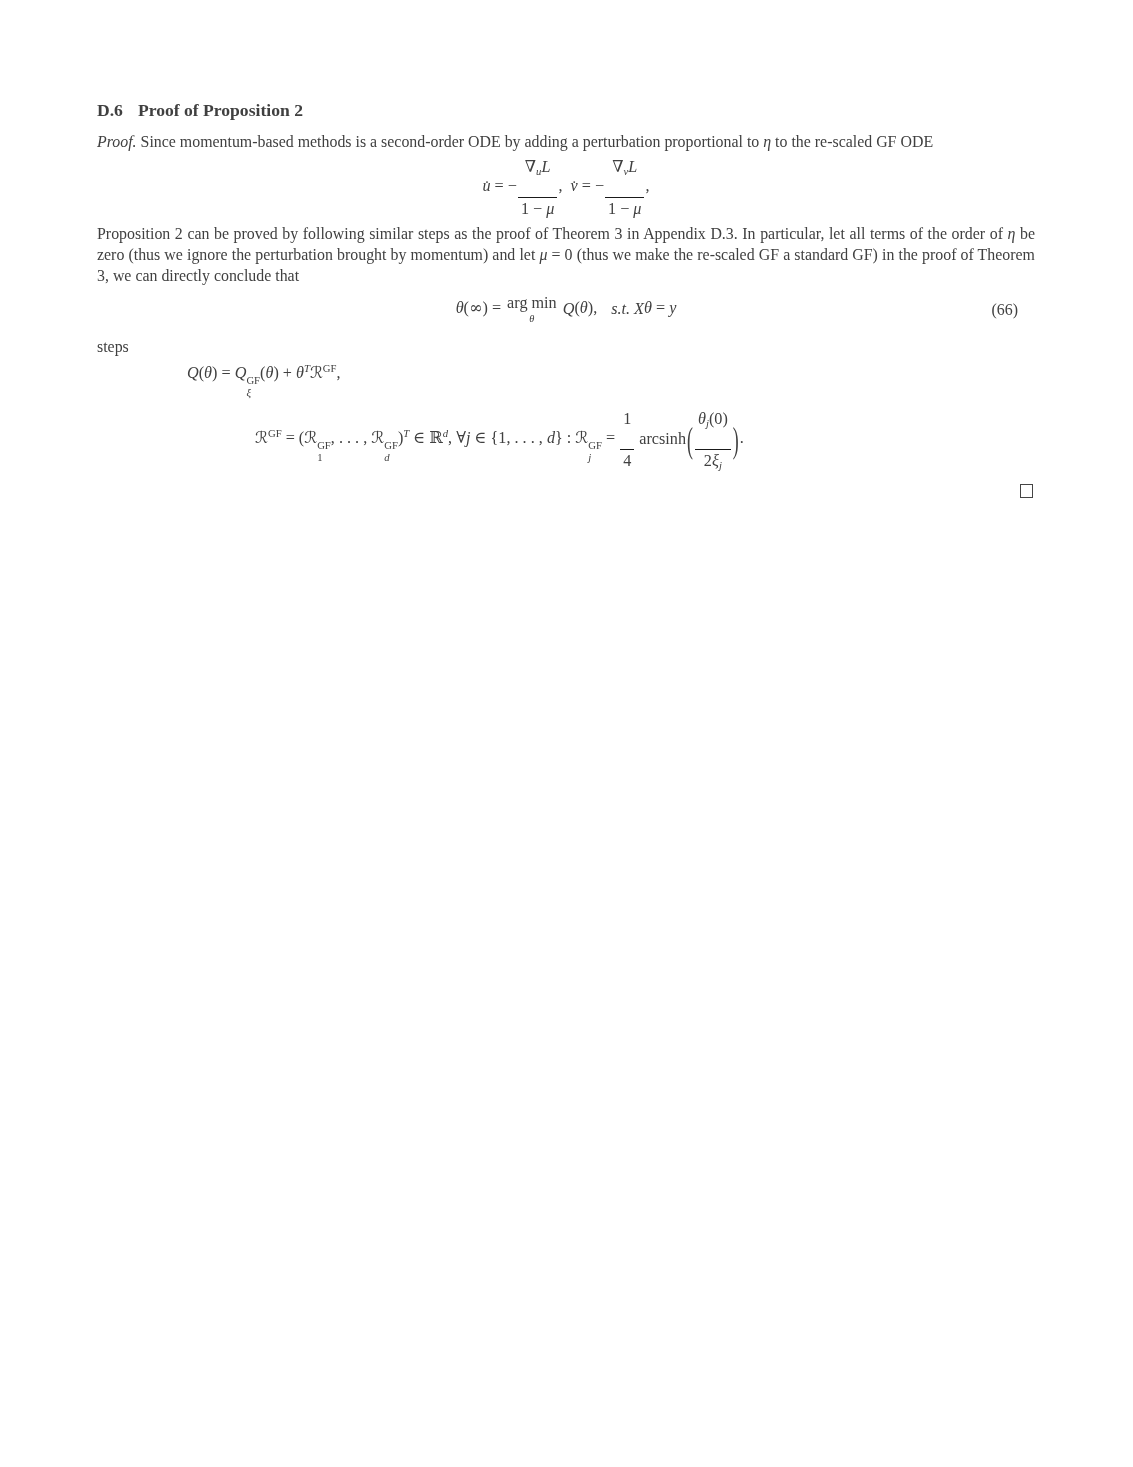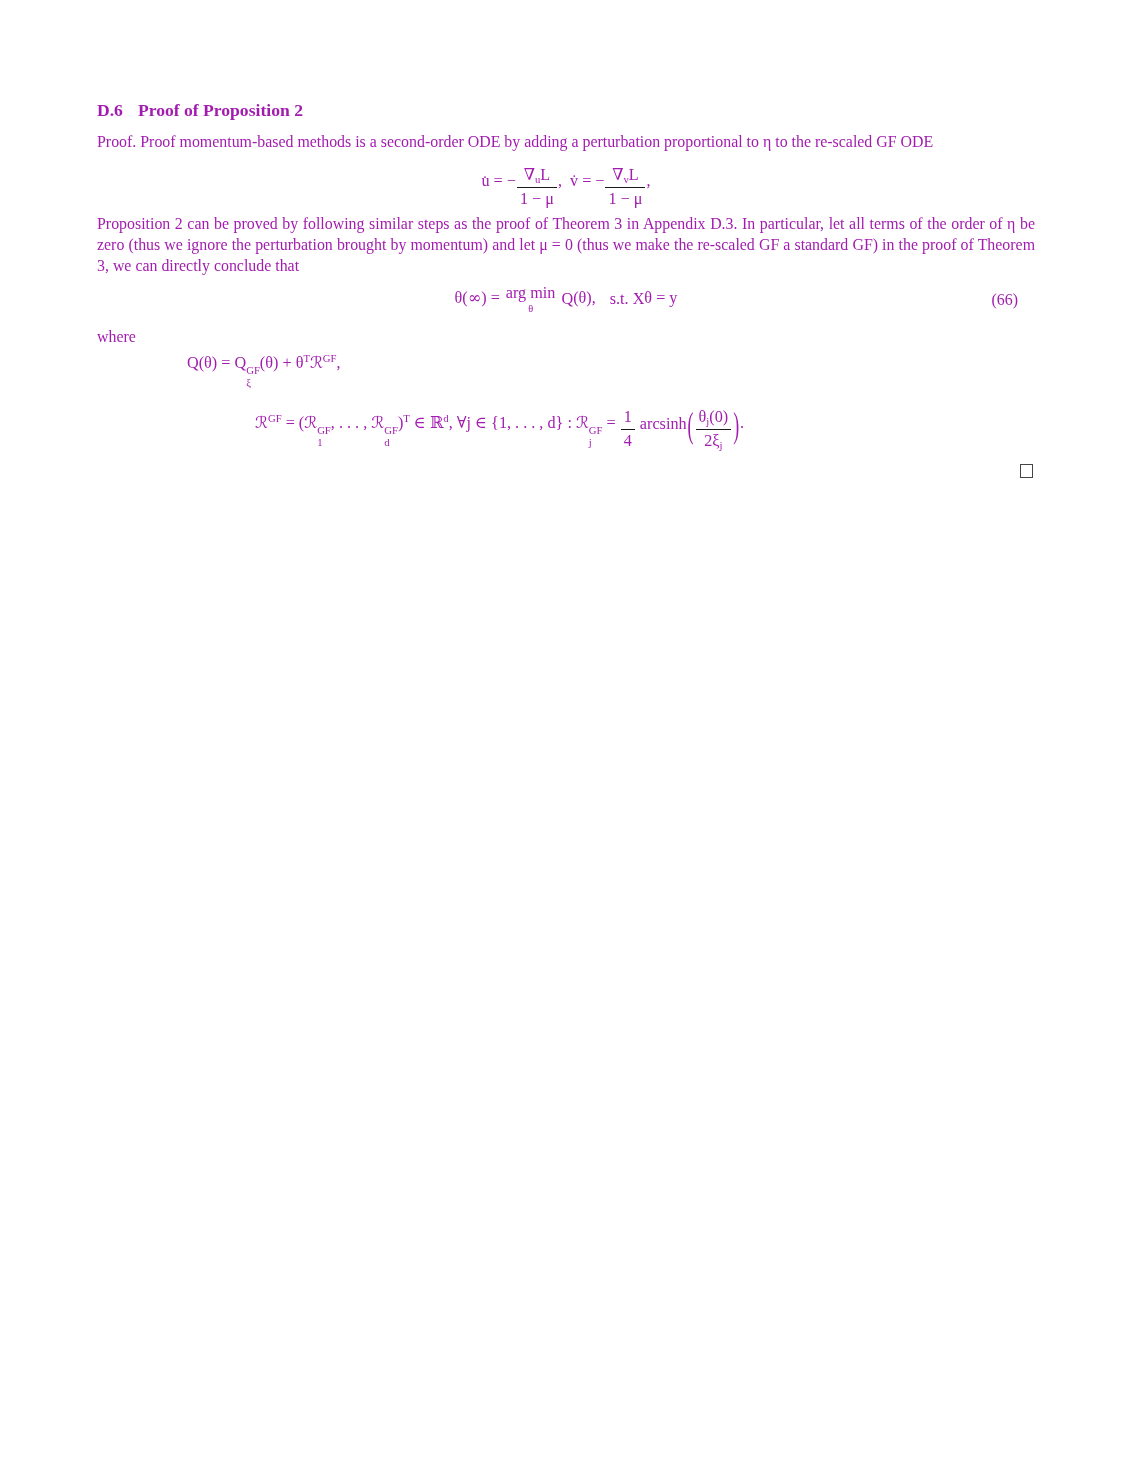--- a/index.html
+++ b/index.html
@@ -1,21 +1,21 @@
 <!DOCTYPE html>
 <html><head>
 <meta charset="utf-8">
 <style>
   html, body { margin: 0; padding: 0; background: #ffffff; }
   .page {
     position: relative;
     width: 1133px;
     height: 1467px;
     background: #ffffff;
-    color: #a21caf;
+    color: #404040;
     font-family: "Liberation Serif", "DejaVu Serif", serif;
     overflow: hidden;
   }
   .content {
     position: absolute;
     left: 97px;
     top: 99px;
     width: 938px;
   }
   .heading {
@@ -24,42 +24,42 @@
     margin: 0 0 10px 0;
     line-height: 22px;
   }
   .heading .sec-num { margin-right: 15px; }
   .para {
     font-size: 15.9px;
     line-height: 21px;
     text-align: justify;
     margin: 0;
   }
-  .it { }
+  .it { font-style: italic; }
   .sym { font-family: "DejaVu Serif", "DejaVu Sans", serif; }
 
   .disp {
     text-align: center;
     position: relative;
     font-size: 16.2px;
     margin: 5px 0;
   }
   .eq66 { margin: 9px 0 12px 0; }
 
   sub, sup { font-size: 66%; line-height: 0; }
   sup { vertical-align: 0.55em; }
   sub { vertical-align: -0.25em; }
 
   .frac {
     display: inline-block;
     vertical-align: middle;
     text-align: center;
     margin: 0 1px;
   }
-  .frac .num { display: block; padding: 1px 3px 2px; border-bottom: 1.1px solid #1a1a1a; line-height: 1.15; margin-top: 8px; }
+  .frac .num { display: block; padding: 1px 3px 20px; border-bottom: 1.1px solid #1a1a1a; line-height: 1.15; }
   .frac .den { display: block; padding: 2px 3px 0; line-height: 1.15; }
 
   .ss {
     display: inline-flex;
     flex-direction: column;
     align-items: flex-start;
     font-size: 66%;
     line-height: 1.15;
     vertical-align: -0.5em;
   }
@@ -98,29 +98,29 @@
   .qed-box { width: 11px; height: 12px; border: 1.5px solid #454545; }
 </style>
 </head>
 <body>
 
 <div class="page">
   <div class="content">
 
     <h2 class="heading"><span class="sec-num">D.6</span><span>Proof of Proposition 2</span></h2>
 
-    <p class="para"><span class="it">Proof.</span><span> Proof momentum-based methods is a second-order ODE by adding a perturbation proportional to </span><span class="it">η</span><span> to the re-scaled GF ODE</span></p>
+    <p class="para"><span class="it">Proof.</span><span> Since momentum-based methods is a second-order ODE by adding a perturbation proportional to </span><span class="it">η</span><span> to the re-scaled GF ODE</span></p>
 
     <div class="disp"><span class="it">u̇</span><span> = −</span><span class="frac"><span class="num"><span class="sym">∇</span><sub class="it">u</sub><span class="it">L</span></span><span class="den"><span>1 − </span><span class="it">μ</span></span></span><span>, </span><span class="it gap-s">v̇</span><span> = −</span><span class="frac"><span class="num"><span class="sym">∇</span><sub class="it">v</sub><span class="it">L</span></span><span class="den"><span>1 − </span><span class="it">μ</span></span></span><span>,</span></div>
 
     <p class="para"><span>Proposition 2 can be proved by following similar steps as the proof of Theorem 3 in Appendix D.3. In particular, let all terms of the order of </span><span class="it">η</span><span> be zero (thus we ignore the perturbation brought by momentum) and let </span><span class="it">μ</span><span> = 0</span><span> (thus we make the re-scaled GF a standard GF) in the proof of Theorem 3, we can directly conclude that</span></p>
 
     <div class="disp eq66"><span class="it">θ</span><span>(</span><span class="sym">∞</span><span>)</span><span> = </span><span class="uop"><span class="uop-top">arg min</span><span class="uop-bot it">θ</span></span><span class="it gap-s">Q</span><span>(</span><span class="it">θ</span><span>)</span><span>,</span><span class="it gap-l">s.t.</span><span class="it gap-s">X</span><span class="it">θ</span><span> = </span><span class="it">y</span><span class="eqnum">(66)</span></div>
 
-    <p class="para where">where</p>
+    <p class="para where">steps</p>
 
     <div class="eq67">
       <div class="l1"><span class="it">Q</span><span>(</span><span class="it">θ</span><span>)</span><span> = </span><span class="it">Q</span><span class="ss">
             <span class="ss-t">GF</span>
             <span class="ss-b it">ξ</span>
           </span><span>(</span><span class="it">θ</span><span>)</span><span> + </span><span class="it">θ</span><sup class="it">T</sup><span class="sym">ℛ</span><sup>GF</sup><span>,</span></div>
 
       <div class="l2"><span class="sym">ℛ</span><sup>GF</sup><span> = (</span><span class="sym">ℛ</span><span class="ss">
             <span class="ss-t">GF</span>
             <span class="ss-b">1</span>

